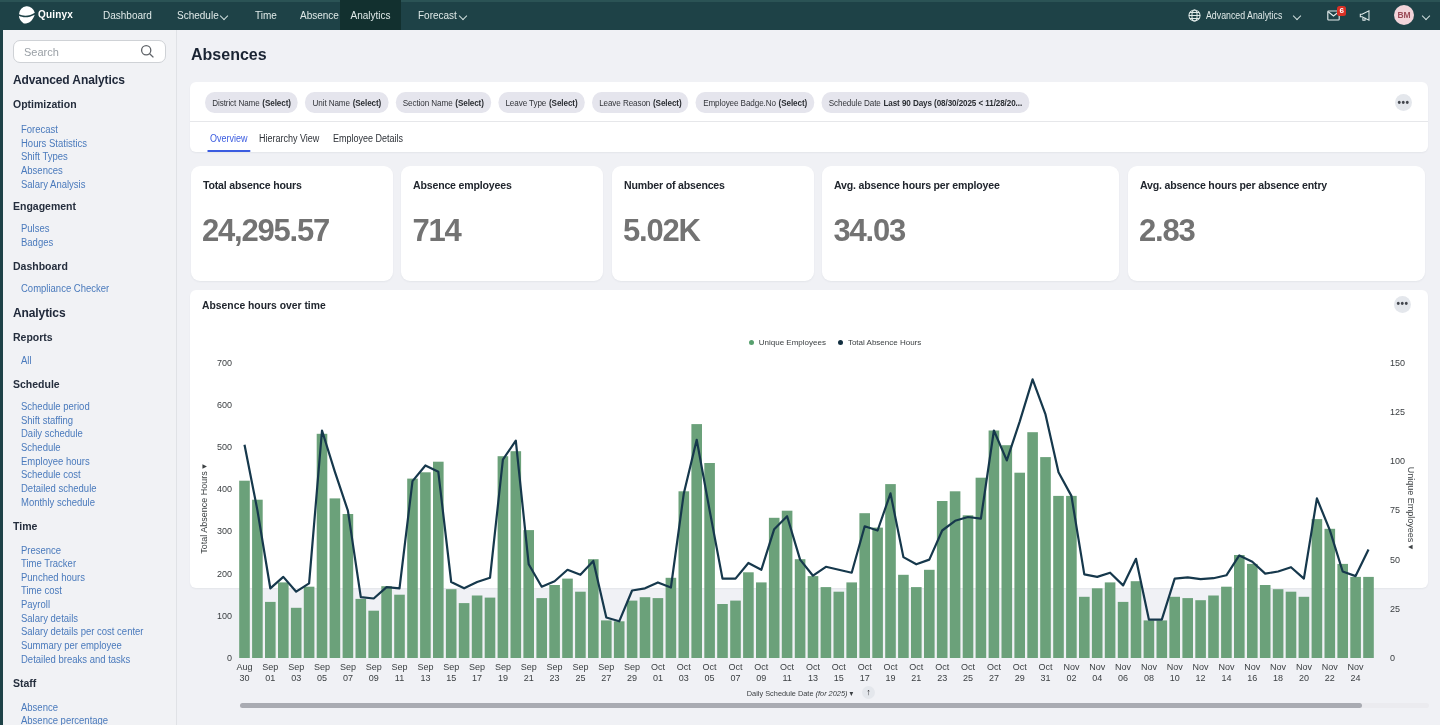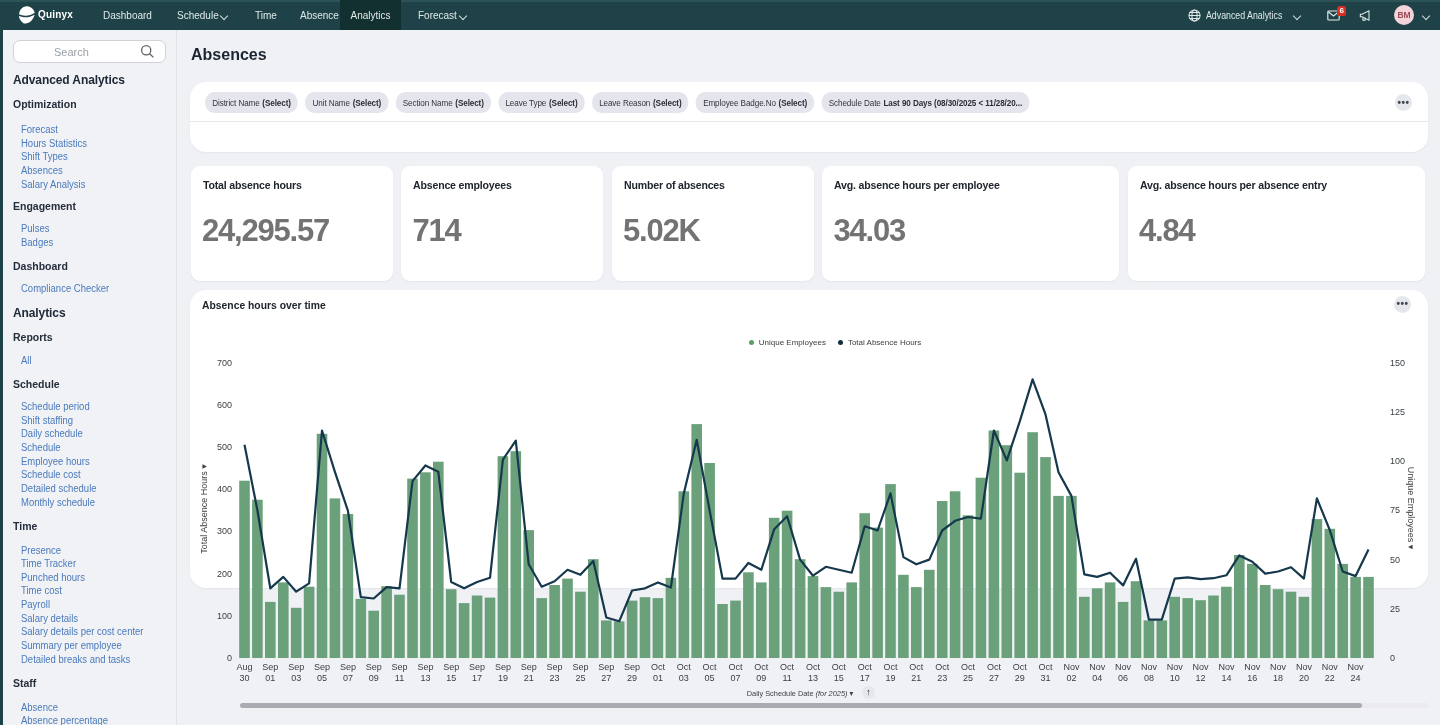--- a/index.html
+++ b/index.html
@@ -9,29 +9,29 @@
 .nav * { position:absolute; }
 .logoicon { left:18px; top:6px; width:17px; height:18px; }
 .logoname { color:#fff; font-weight:bold; font-size:10px; left:38px; top:9px; letter-spacing:.2px; }
 .navitem { color:#dfe9e8; font-size:10px; top:0; height:30px; line-height:31.5px; white-space:nowrap; }
 .navitem.active { background:#12302f; width:61px; text-align:center; }
 .chev { display:inline-block; width:6px; height:6px; border-right:1.3px solid #cfdedd; border-bottom:1.3px solid #cfdedd; transform:rotate(45deg); }
 .badge { background:#d93025; color:#fff; font-size:8px; font-weight:bold; border-radius:2.5px; padding:1px 2.5px; line-height:8px; }
 .avatar { width:20px; height:20px; border-radius:50%; background:#f2d4da; color:#9b4a57; font-size:8.5px; font-weight:bold; text-align:center; line-height:20px; letter-spacing:-.2px; }
 
 .sidebar { position:absolute; left:0; top:30px; width:177px; height:695px; background:#f1f2f5; border-left:3px solid #1e4247; border-right:1px solid #e0e2e6; }
-.search { position:absolute; left:10px; top:10px; width:153px; height:23px; background:#fff; border:1px solid #cfd2d6; border-radius:7px; display:flex; align-items:center;padding-left:30px; }
+.search { position:absolute; left:10px; top:10px; width:153px; height:23px; background:#fff; border:1px solid #cfd2d6; border-radius:7px; display:flex; align-items:center; }
 .search span { color:#9aa0a6; font-size:11px; margin-left:10px; flex:1; }
 .sb-h1 { position:absolute; left:10px; font-size:12px; font-weight:bold; color:#20293a; letter-spacing:-.1px; }
 .sb-h2 { position:absolute; left:10px; font-size:10.5px; font-weight:bold; color:#252e3d; }
 .sb-a { position:absolute; left:18px; font-size:10px; color:#4a7abc; white-space:nowrap; transform:scaleX(.95); transform-origin:left; }
 
 .main { position:absolute; left:181px; top:30px; width:1259px; height:695px; background:#f0f1f5; }
 .title { position:absolute; left:10px; top:16px; font-size:16px; font-weight:bold; color:#1a2433; }
-.card { position:absolute; background:#fff; border-radius:16px; box-shadow:0 1px 2px rgba(40,50,60,.06); }
+.card { position:absolute; background:#fff; border-radius:6px; box-shadow:0 1px 2px rgba(40,50,60,.06); }
 .filters { left:9px; top:52px; width:1238px; height:70px; }
 .chiprow { position:absolute; left:15px; top:10px; height:21px; display:flex; transform:scaleX(.9); transform-origin:left; }
 .chip { background:#e5e5ed; border-radius:11px; height:21px; display:flex; align-items:center; padding:0 8px; margin-right:8px; font-size:9px; letter-spacing:-.1px; color:#33353a; white-space:nowrap; }
 .chip b { margin-left:3px; color:#2b2e33; }
 .dots { position:absolute; width:17px; height:17px; border-radius:50%; background:#e4e7ec; color:#42464d; display:flex; align-items:center; justify-content:center; font-size:10px; font-weight:bold; letter-spacing:.5px; line-height:0; }
 .fdots { right:16px; top:12px; }
 .divline { position:absolute; left:0; top:39px; width:100%; border-top:1px solid #e6e7ea; }
 .tabs { position:absolute; left:20px; top:41px; height:30px; display:flex; align-items:center; }
 .tab { font-size:10px; color:#2e3238; margin-right:7px; transform:scaleX(.9); transform-origin:left; }
 .tab.active { color:#3b5ce0; position:relative; }
@@ -143,20 +143,25 @@
       <div class="chip">District Name <b>(Select)</b></div>
       <div class="chip">Unit Name <b>(Select)</b></div>
       <div class="chip">Section Name <b>(Select)</b></div>
       <div class="chip">Leave Type <b>(Select)</b></div>
       <div class="chip">Leave Reason <b>(Select)</b></div>
       <div class="chip">Employee Badge.No <b>(Select)</b></div>
       <div class="chip">Schedule Date <b>Last 90 Days (08/30/2025 &lt; 11/28/20...</b></div>
     </div>
     <div class="dots fdots">•••</div>
     <div class="divline"></div>
+    <div class="tabs">
+      <div class="tab active">Overview</div>
+      <div class="tab">Hierarchy View</div>
+      <div class="tab">Employee Details</div>
+    </div>
   </div>
 
   <div class="kpirow">
     <div class="kpi w2">
         <div class="t">Total absence hours</div>
         <div class="v">24,295.57</div>
       </div>
     <div class="kpi w2">
         <div class="t">Absence employees</div>
         <div class="v">714</div>
@@ -164,21 +169,21 @@
     <div class="kpi w2">
         <div class="t">Number of absences</div>
         <div class="v">5.02K</div>
       </div>
     <div class="kpi w3">
         <div class="t">Avg. absence hours per employee</div>
         <div class="v">34.03</div>
       </div>
     <div class="kpi w3">
         <div class="t">Avg. absence hours per absence entry</div>
-        <div class="v">4.84</div>
+        <div class="v">2.83</div>
       </div>
   </div>
 
   <div class="card chartcard">
     <div class="ctitle">Absence hours over time</div>
     <div class="dots cdots">•••</div>
     <svg class="chartsvg" width="1238" height="425" viewBox="0 0 1238 425">
         <g fill="#6ba17a">
           <rect x="49.2" y="190.7" width="10.6" height="177.3"></rect>
           <rect x="62.1" y="209.7" width="10.6" height="158.3"></rect>

